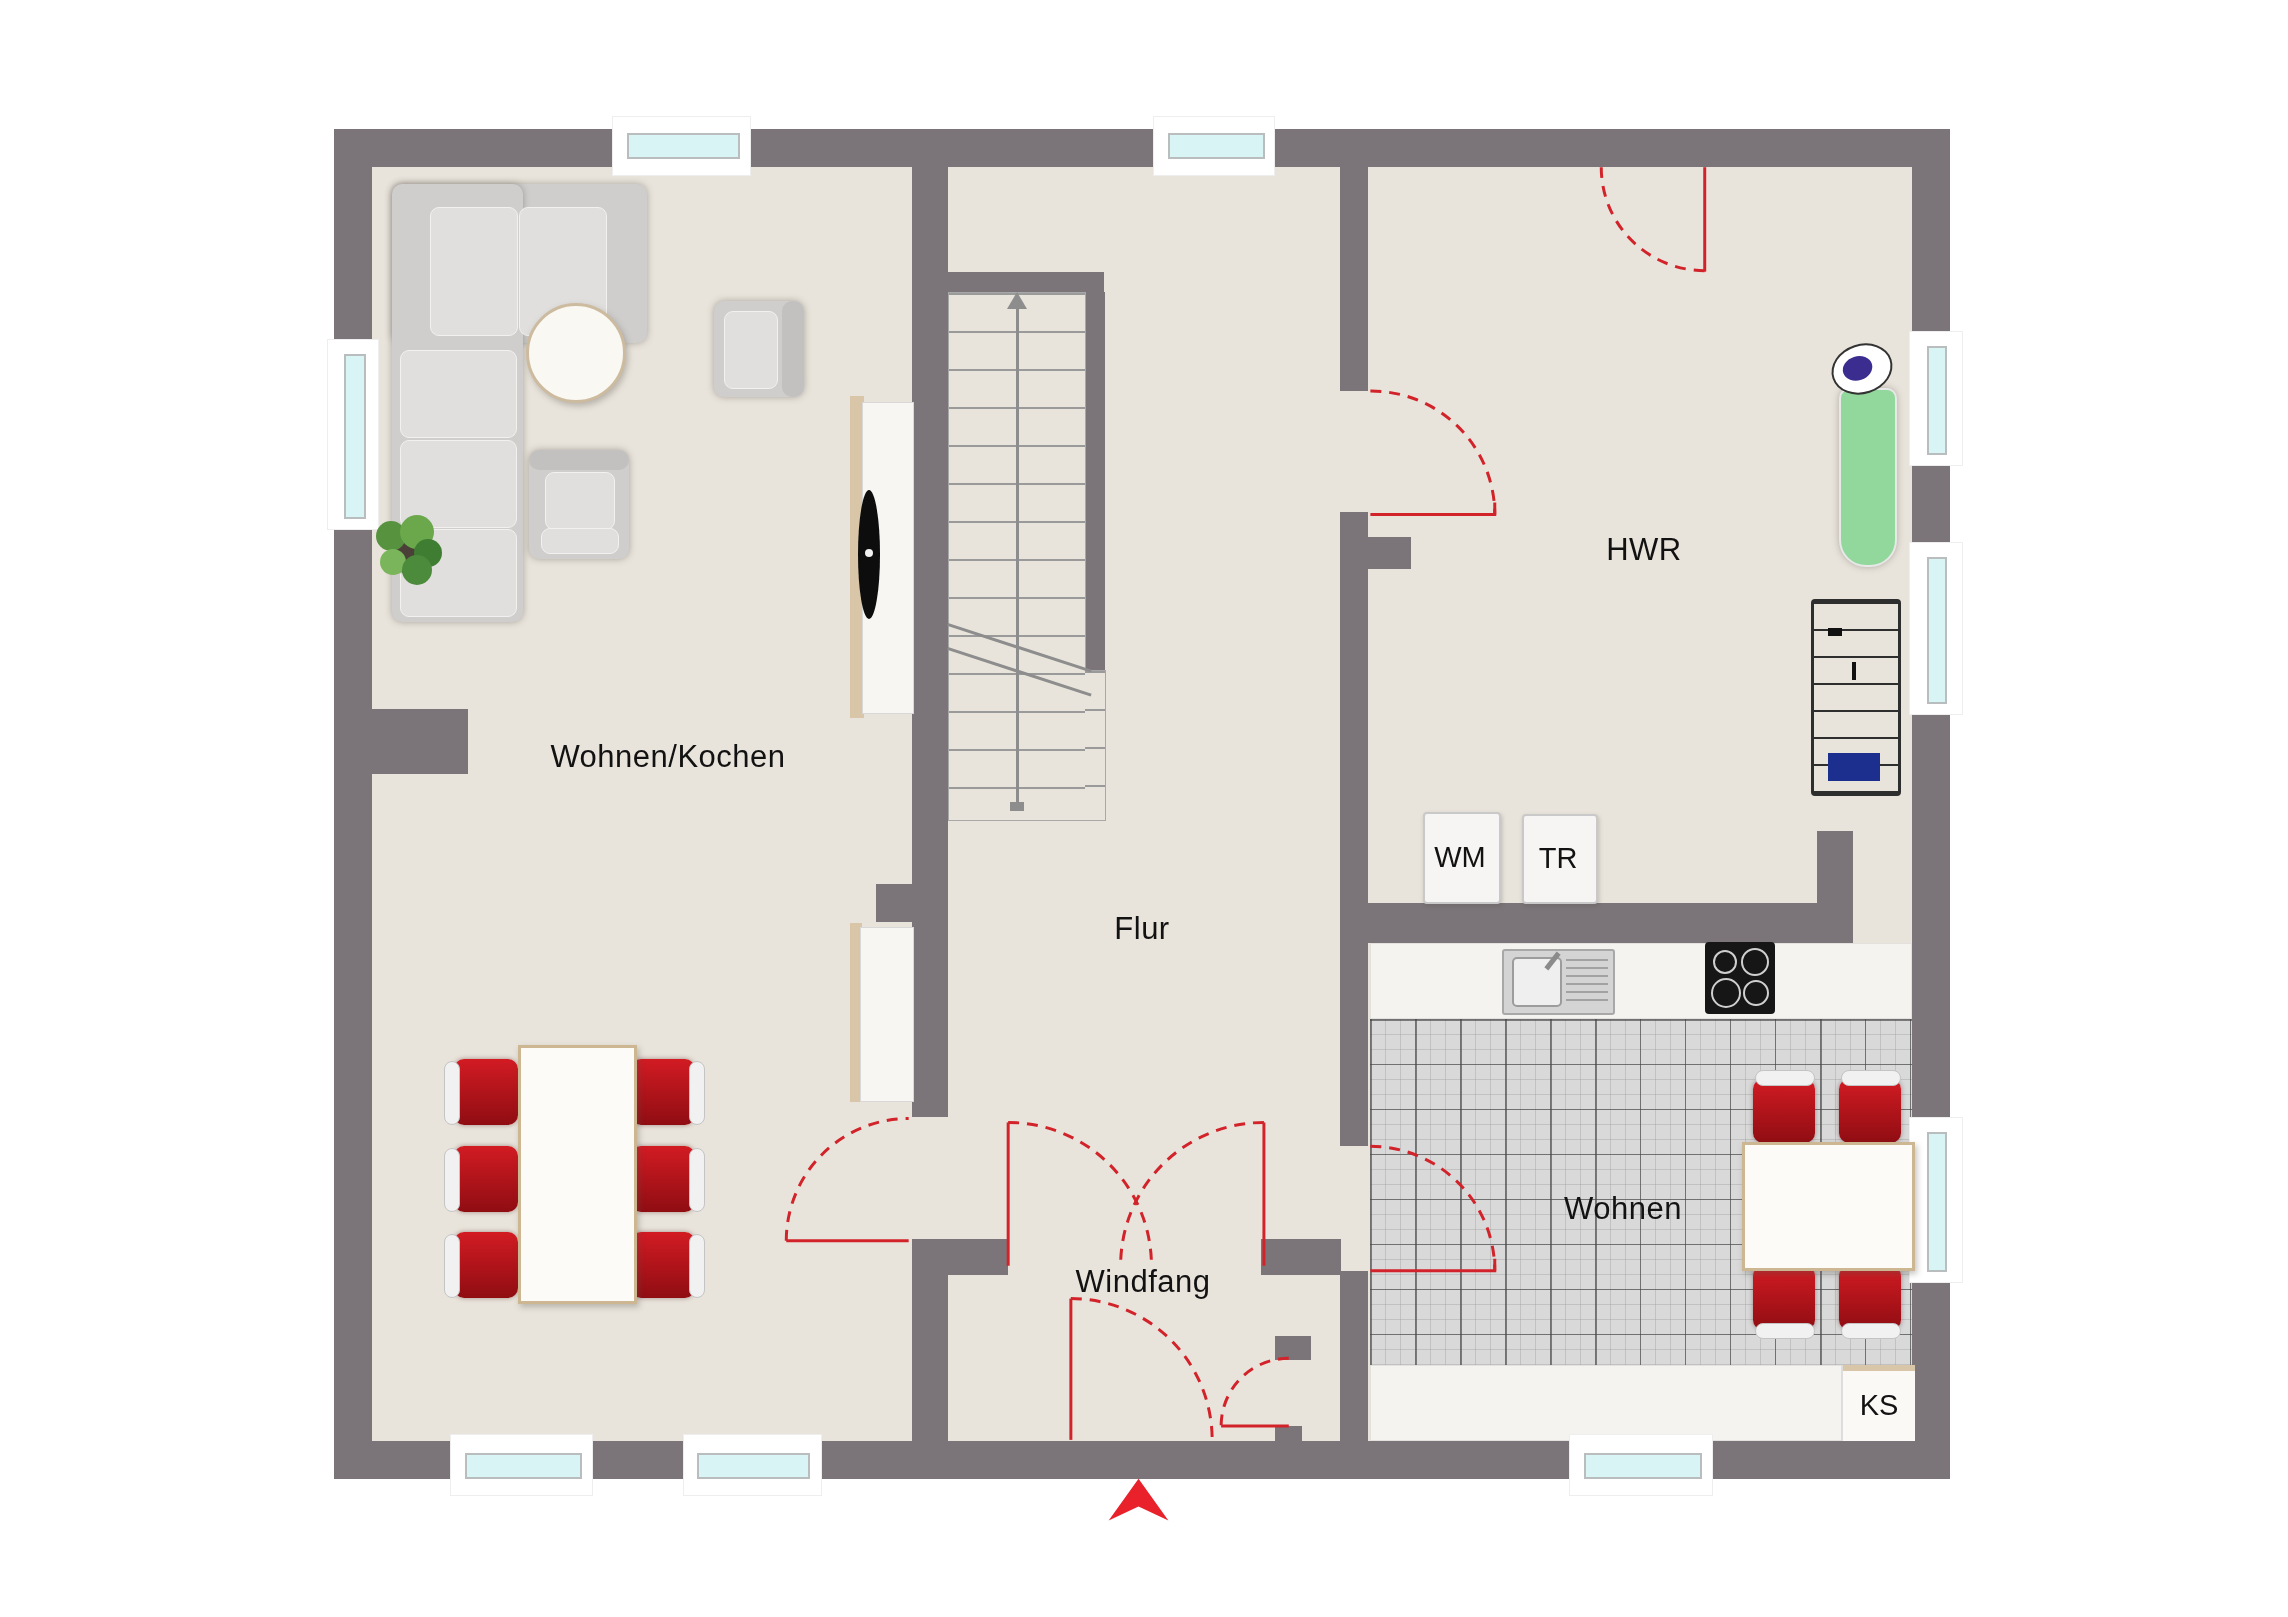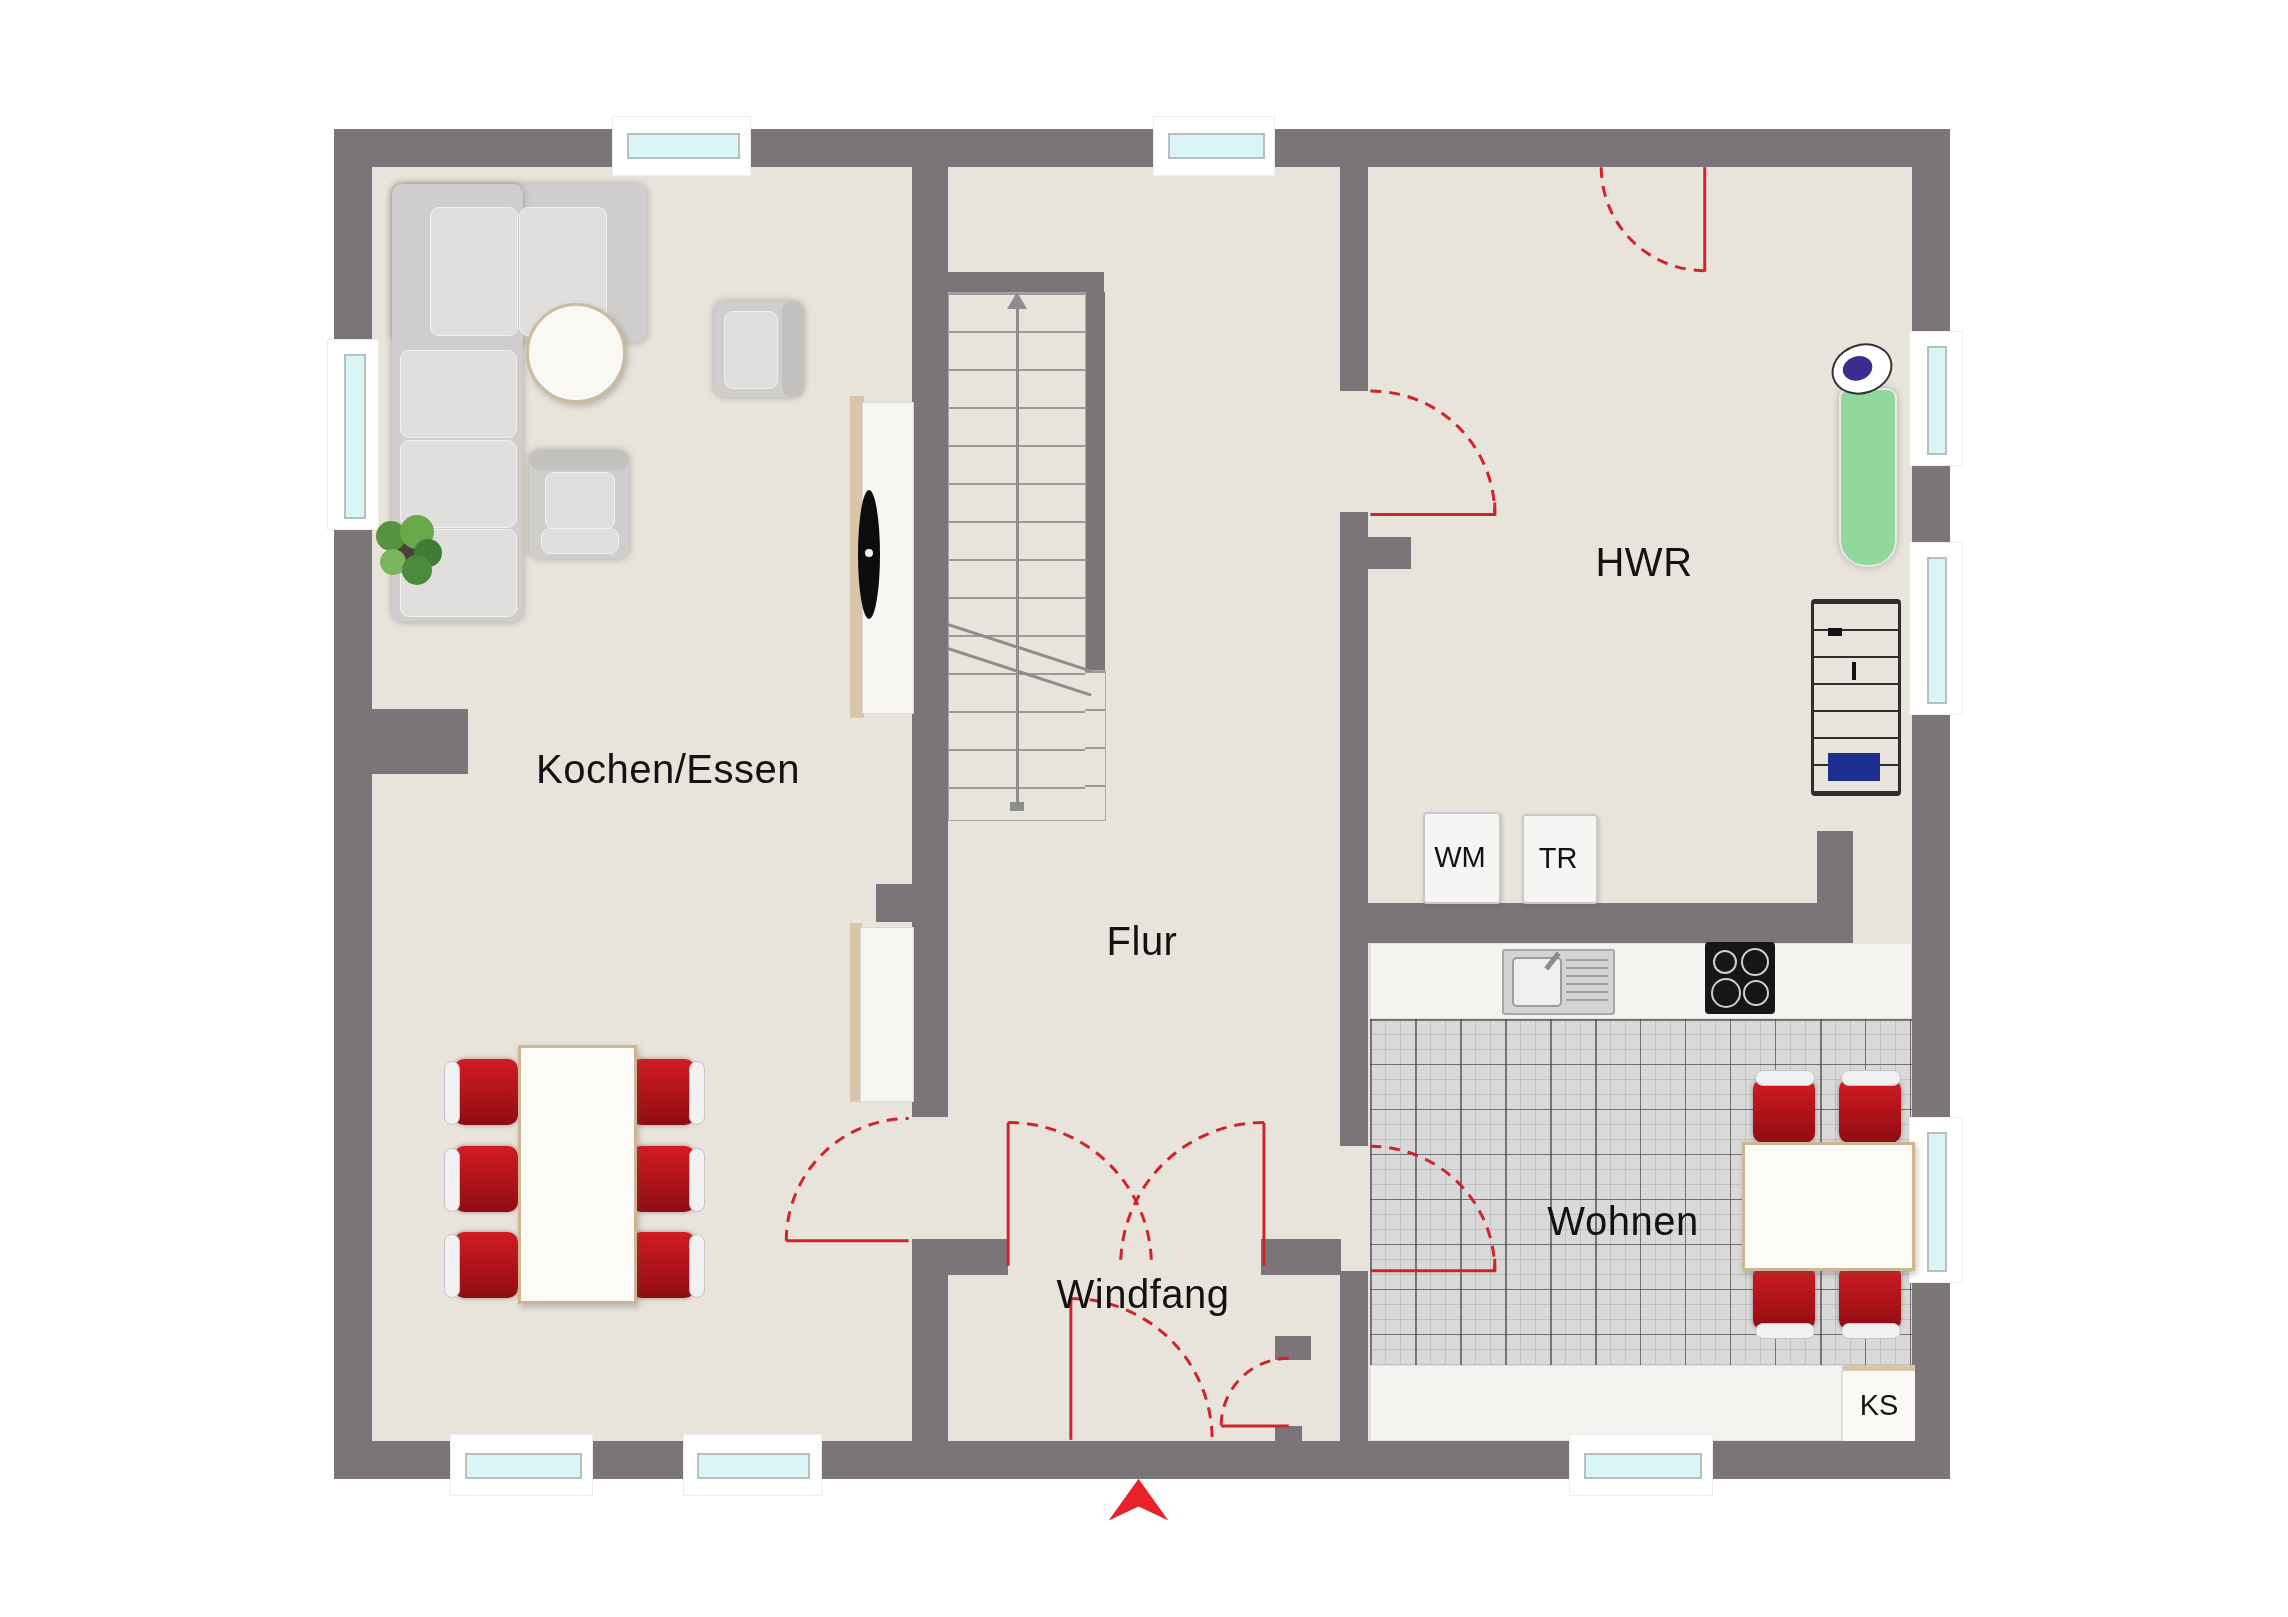--- a/index.html
+++ b/index.html
@@ -15,21 +15,21 @@
   .tiles{position:absolute;background-color:var(--tile);
     background-image:
       repeating-linear-gradient(to right, rgba(70,70,70,.65) 0 1.5px, transparent 1.5px 45px),
       repeating-linear-gradient(to bottom, rgba(70,70,70,.65) 0 1.5px, transparent 1.5px 45px),
       repeating-linear-gradient(to right, rgba(150,150,150,.35) 0 1px, transparent 1px 15px),
       repeating-linear-gradient(to bottom, rgba(150,150,150,.35) 0 1px, transparent 1px 15px);}
   .counter{position:absolute;background:var(--white-f);box-shadow:inset 0 0 0 1px #e2e1de;}
   .winframe{position:absolute;background:#ffffff;box-shadow:0 0 0 1px #eee;}
   .winglass{position:absolute;background:var(--glass);border:2px solid #b9bdbd;}
   .label{position:absolute;color:#121212;transform:translate(-50%,-50%);white-space:nowrap;}
-  .room-label{font-size:40px;letter-spacing:0.5px;margin-top:12px;}
+  .room-label{font-size:31px;letter-spacing:0.5px;}
   .small-label{font-size:29px;}
   .furn{position:absolute;border-radius:10px;background:#cfcecc;box-shadow:0 0 7px rgba(90,85,80,.45);}
   .cushion{position:absolute;background:#e0dfdd;border:1px solid #f2f1ef;border-radius:9px;}
   .whitebox{position:absolute;background:#f7f6f3;border:1px solid #d8d8d8;}
   .tan{position:absolute;background:#d9c6a8;}
   .table{position:absolute;background:#fcfbf8;border:3px solid #cdb793;box-shadow:2px 3px 6px rgba(90,85,80,.35);}
   .rchair{position:absolute;background:linear-gradient(180deg,#d21b23,#8f0d12);border-radius:10px;box-shadow:0 0 5px rgba(60,0,0,.4);}
   .rback{position:absolute;background:#f1f1f1;border:1px solid #c4c4c4;border-radius:8px;}
   .treads{position:absolute;background:var(--floor);border:1.5px solid #a8a8a8;
     background-image:repeating-linear-gradient(to bottom, #9a9a9a 0 2px, transparent 2px 38px);}
@@ -209,21 +209,21 @@
     <path class="leafline" d="M1270,1128 V1272"></path>
     <path class="arc" d="M1013,1128 A144,144 0 0 1 1157,1272"></path>
     <path class="arc" d="M1270,1128 A144,144 0 0 0 1126,1272"></path>
     <path class="leafline" d="M1076,1305 V1447"></path>
     <path class="arc" d="M1076,1305 A142,142 0 0 1 1218,1447"></path>
     <path class="leafline" d="M1227,1433 H1295"></path>
     <path class="arc" d="M1295,1365 A68,68 0 0 0 1227,1433"></path>
     <path d="M1144,1486 L1174,1528 L1144,1514 L1114,1528 Z" fill="#e8212a"></path>
   </svg>
 
-  <div class="label room-label" style="left:668px;top:757px;">Kochen/Essen</div>
+  <div class="label room-label" style="left:668px;top:757px;">Wohnen/Kochen</div>
   <div class="label room-label" style="left:1142px;top:929px;">Flur</div>
   <div class="label room-label" style="left:1644px;top:550px;">HWR</div>
   <div class="label room-label" style="left:1623px;top:1209px;">Wohnen</div>
   <div class="label room-label" style="left:1143px;top:1282px;text-align:right;">Windfang</div>
   <div class="label small-label" style="left:1460px;top:857px;">WM</div>
   <div class="label small-label" style="left:1558px;top:858px;">TR</div>
   <div class="label small-label" style="left:1879px;top:1405px;">KS</div>
 
 </div>
 

